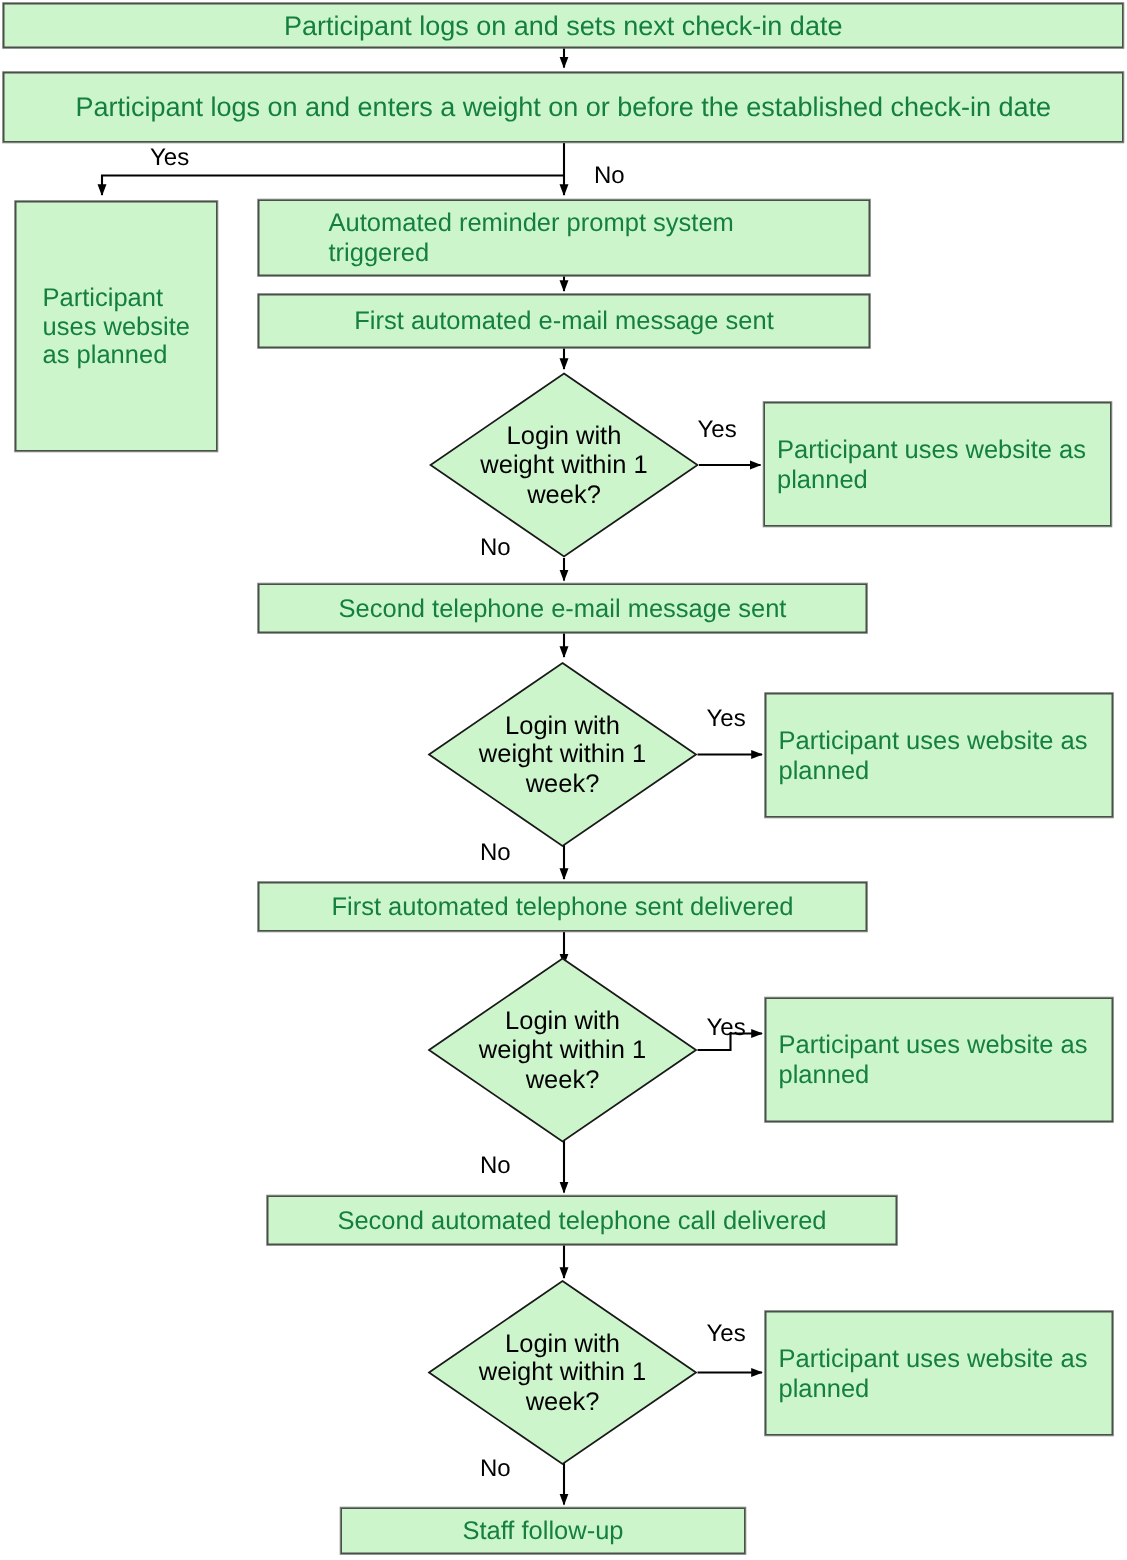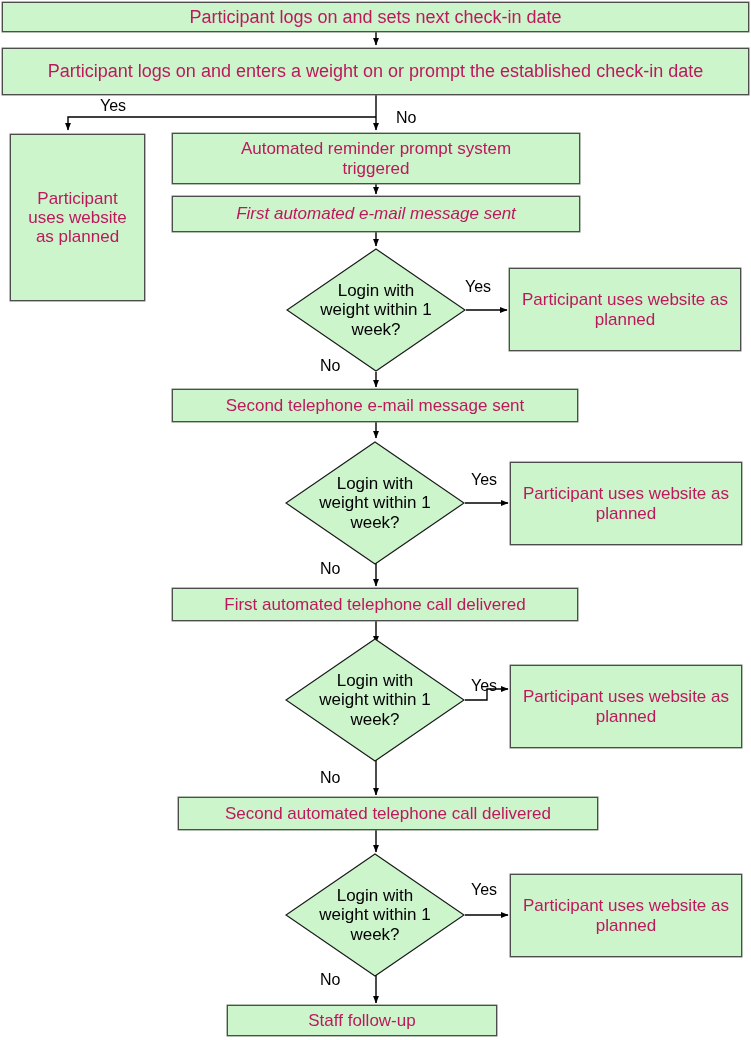--- a/index.html
+++ b/index.html
@@ -26,23 +26,22 @@
     width: 751px;
     height: 1040px;
     pointer-events: none;
   }
   .node {
     position: absolute;
     box-sizing: border-box;
     display: flex;
     align-items: center;
     justify-content: center;
-    text-align: center;
     line-height: 1.12;
-    color: #be185d;
+    color: #15803d;
   }
   .boxnode {
     background: #ccf5cc;
     border: 1px solid #4d4d4d;
     box-shadow: 0 0 0 0.5px #6b7a6b;
   }
   .diamond-wrap {
     position: absolute;
     box-sizing: border-box;
   }
@@ -117,37 +116,37 @@
 
     <line x1="376" y1="830" x2="376" y2="852" stroke="#000000" stroke-width="1.4" marker-end="url(#arrow)"></line>
 
     <polyline points="465,915 495,915 508,915" fill="none" stroke="#000000" stroke-width="1.4" marker-end="url(#arrow)"></polyline>
 
     <line x1="376" y1="975" x2="376" y2="1003" stroke="#000000" stroke-width="1.4" marker-end="url(#arrow)"></line>
   </svg>
 
   <div class="node boxnode t18" style="left:2px; top:2px; width:747px; height:30px;">Participant logs on and sets next check-in date</div>
 
-  <div class="node boxnode t18" style="left:2px; top:48px; width:747px; height:47px;">Participant logs on and enters a weight on or prompt the established check-in date</div>
+  <div class="node boxnode t18" style="left:2px; top:48px; width:747px; height:47px;">Participant logs on and enters a weight on or before the established check-in date</div>
 
   <div class="node boxnode t17" style="left:10px; top:134px; width:135px; height:167px; white-space:pre-line;">Participant
 uses website
 as planned</div>
 
   <div class="node boxnode t17" style="left:172px; top:133px; width:408px; height:51px; padding:4px 46px;">Automated reminder prompt system triggered</div>
 
-  <div class="node boxnode t17" style="left:172px; top:196px; width:408px; height:36px;font-style:italic;">First automated e-mail message sent</div>
+  <div class="node boxnode t17" style="left:172px; top:196px; width:408px; height:36px;">First automated e-mail message sent</div>
 
   <div class="node boxnode t17" style="left:509px; top:268px; width:232px; height:83px; padding:0 8px;">Participant uses website as planned</div>
 
   <div class="node boxnode t17" style="left:172px; top:389px; width:406px; height:33px;">Second telephone e-mail message sent</div>
 
   <div class="node boxnode t17" style="left:510px; top:462px; width:232px; height:83px; padding:0 8px;">Participant uses website as planned</div>
 
-  <div class="node boxnode t17" style="left:172px; top:588px; width:406px; height:33px;">First automated telephone call delivered</div>
+  <div class="node boxnode t17" style="left:172px; top:588px; width:406px; height:33px;">First automated telephone sent delivered</div>
 
   <div class="node boxnode t17" style="left:510px; top:665px; width:232px; height:83px; padding:0 8px;">Participant uses website as planned</div>
 
   <div class="node boxnode t17" style="left:178px; top:797px; width:420px; height:33px;">Second automated telephone call delivered</div>
 
   <div class="node boxnode t17" style="left:510px; top:874px; width:232px; height:83px; padding:0 8px;">Participant uses website as planned</div>
 
   <div class="node boxnode t17" style="left:227px; top:1005px; width:270px; height:31px;">Staff follow-up</div>
 
   <div class="diamond-wrap" style="left:286px; top:248px; width:180px; height:124px;">

